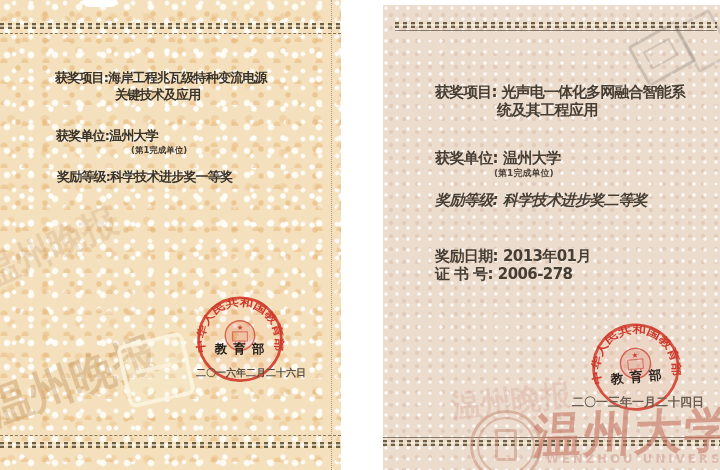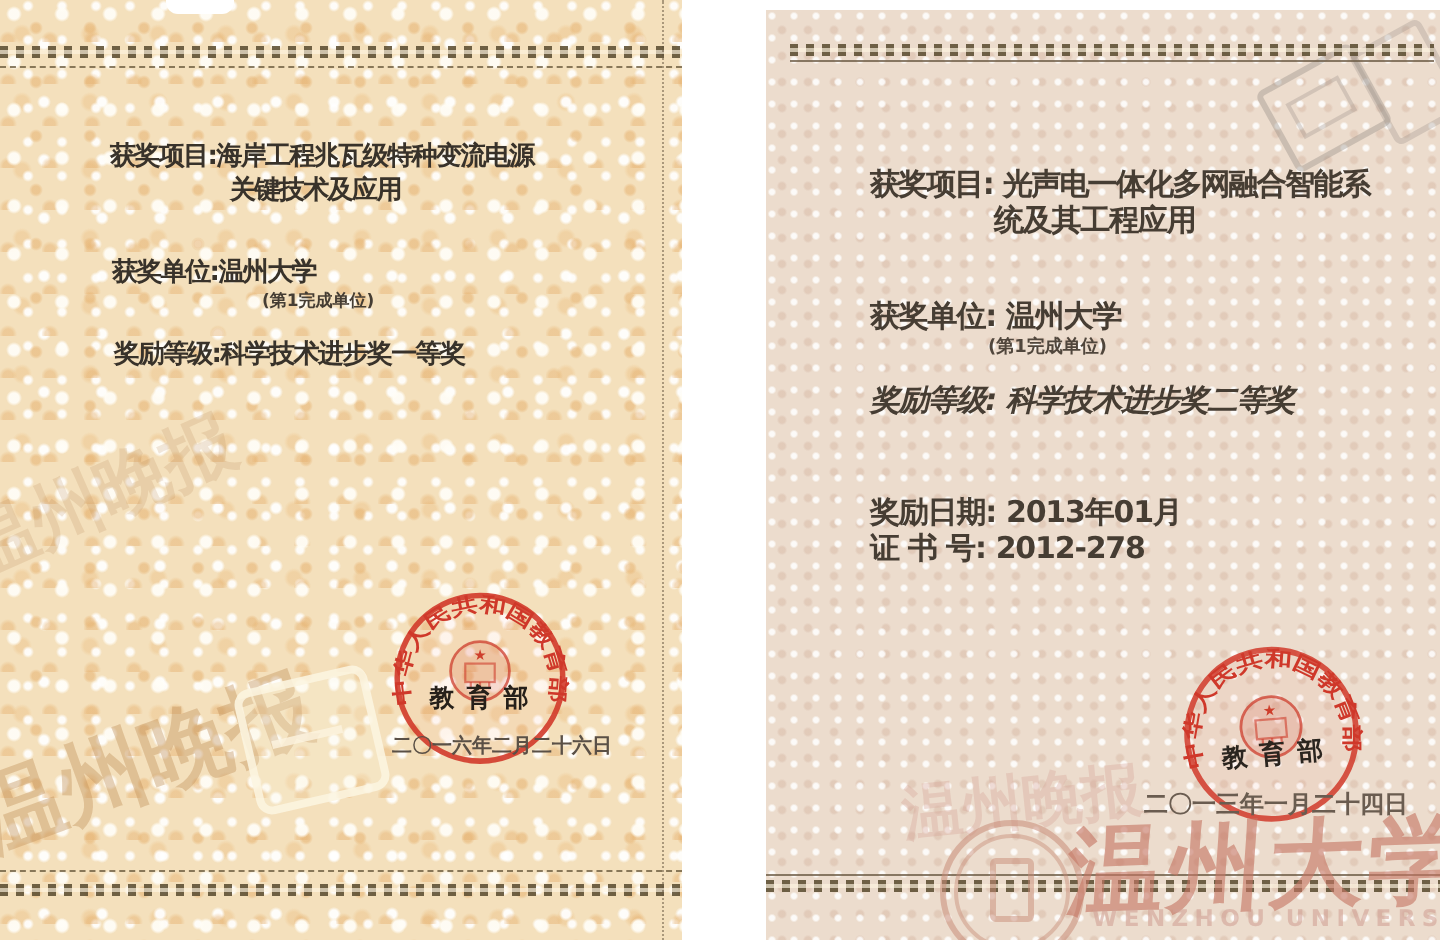--- a/index.html
+++ b/index.html
@@ -156,21 +156,21 @@
 
     <div class="line" style="left:52px;top:186px;font-style:italic;">
       <span>奖励等级:</span><span class="val">科学技术进步奖二等奖</span>
     </div>
 
     <div class="line" style="left:52px;top:222px;margin-top:20px;">
       <span>奖励日期:</span><span class="val">2013年01月</span>
     </div>
 
     <div class="line" style="left:52px;top:260px;">
-      <span>证 书 号:</span><span class="val">2012-278</span>
+      <span>证 书 号:</span><span class="val">2006-278</span>
     </div>
 
     <svg class="seal" style="left:206px;top:317px;width:94px;height:94px;transform:rotate(-5deg);" viewBox="0 0 100 100">
       <circle cx="50" cy="48" r="45" fill="rgba(255,70,45,0.04)" stroke="rgba(209,58,42,.85)" stroke-width="3"></circle>
       <path id="arcR" d="M 13 63 A 39 39 0 1 1 87 63" fill="none"></path>
       <text font-size="11" font-weight="bold" fill="#cf382a">
         <textPath href="#arcR" startOffset="1" textLength="144" lengthAdjust="spacingAndGlyphs">中华人民共和国教育部</textPath>
       </text>
       <circle cx="50" cy="44" r="16" fill="rgba(214,80,60,.16)" stroke="rgba(206,62,45,.75)" stroke-width="1.5"></circle>
       <text x="50" y="38" text-anchor="middle" font-size="8" fill="#ce3e2c">★</text>

